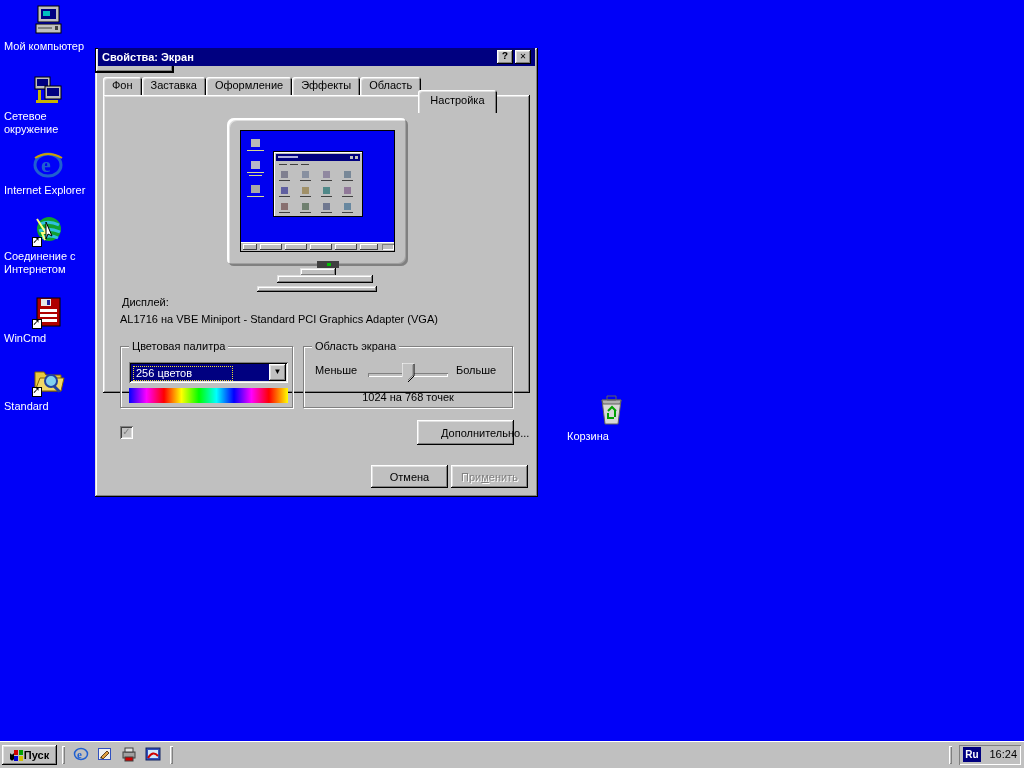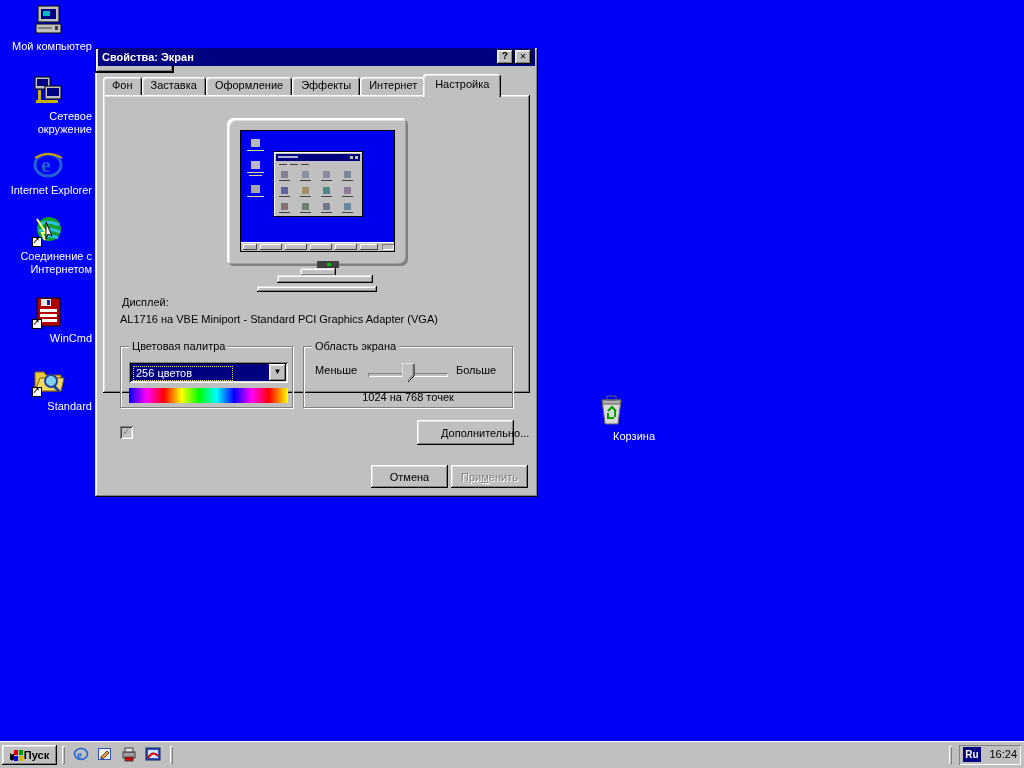--- a/index.html
+++ b/index.html
@@ -7,40 +7,40 @@
   body { font-family:"Liberation Sans", sans-serif; font-size:11px; }
   #screen { position:relative; width:1024px; height:768px; background:#0000f8; }
 
   
   .raised { background:#c0c0c0;
     box-shadow: inset -1px -1px 0 #000, inset 1px 1px 0 #dfdfdf, inset -2px -2px 0 #808080, inset 2px 2px 0 #fff; }
   .btn { background:#c0c0c0; text-align:center; color:#000;
     box-shadow: inset -1px -1px 0 #000, inset 1px 1px 0 #fff, inset -2px -2px 0 #808080, inset 2px 2px 0 #dfdfdf; }
 
   
-  .dicon { position:absolute; width:88px; text-align:right; color:#fff; }
+  .dicon { position:absolute; width:88px; text-align:left; color:#fff; }
   .dicon .art { width:33px; height:33px; margin:0 auto 3px; position:relative; }
   .dicon .lbl { line-height:13px; }
   .shortcut { position:absolute; left:0; bottom:0; width:10px; height:10px; background:#fff; border:1px solid #000; }
   .shortcut:after { content:"➚"; position:absolute; left:0px; top:-3px; font-size:9px; color:#000; }
 
   
   #dlg { position:absolute; left:95px; top:48px; width:443px; height:449px; background:#c0c0c0;
     box-shadow: inset -1px -1px 0 #000, inset 1px 1px 0 #dfdfdf, inset -2px -2px 0 #808080, inset 2px 2px 0 #fff; }
   #titlebar { position:absolute; left:3px; top:0; right:3px; height:18px; background:#000080; color:#fff;
     font-weight:bold; line-height:18px; padding-left:4px; }
   .tbtn { position:absolute; top:2px; width:16px; height:14px; font-size:10px; font-weight:bold; line-height:13px;
     font-family:"Liberation Mono", monospace; }
   #helpbtn { right:22px; } #closebtn { right:4px; }
 
   #tabs { position:absolute; left:8px; top:26px; height:23px; white-space:nowrap; z-index:3; }
   .tab { display:inline-block; vertical-align:top; margin-top:3px; height:18px; padding:2px 9px 0; background:#c0c0c0;
     border-top-left-radius:3px; border-top-right-radius:3px;
     box-shadow: inset 1px 1px 0 #fff, inset -1px 0 0 #000, inset 2px 2px 0 #dfdfdf, inset -2px 0 0 #808080; }
-  .tab.active { margin-top:0; height:23px; padding:4px 12px 0; margin-left:-3px; position:relative; z-index:4; }
+  .tab.active { margin-top:16px; height:23px; padding:4px 12px 0; margin-left:-3px; position:relative; z-index:4; }
 
   #page { position:absolute; left:8px; top:47px; width:427px; height:298px; background:#c0c0c0; z-index:1;
     box-shadow: inset -1px -1px 0 #000, inset 1px 1px 0 #fff, inset -2px -2px 0 #808080, inset 2px 2px 0 #dfdfdf; }
 
   
   #monwrap { position:absolute; left:124px; top:23px; width:181px; height:175px; }
   #bezel { position:absolute; left:0; top:0; width:181px; height:148px; border-radius:7px; background:#c0c0c0;
     box-shadow: inset -2px -2px 0 #808080, inset 2px 2px 0 #fff, inset -3px -3px 0 #a0a0a0, inset 3px 3px 0 #dfdfdf; }
   #mscreen { position:absolute; left:13px; top:12px; width:155px; height:122px; background:#0000f0; border:1px solid #000; overflow:hidden; }
   .micon { position:absolute; width:9px; height:8px; }
@@ -194,21 +194,21 @@
   </div>
 
   <div id="dlg">
     <div id="titlebar">
       <span>Свойства: Экран</span>
       <span class="tbtn btn" id="helpbtn"><span>?</span></span>
       <span class="tbtn btn" id="closebtn"><span>✕</span></span>
     </div>
 
     <div id="tabs">
-      <span class="tab"><span>Фон</span></span><span class="tab"><span>Заставка</span></span><span class="tab"><span>Оформление</span></span><span class="tab"><span>Эффекты</span></span><span class="tab"><span>Интернет</span></span><span class="tab active"><span>Настройка</span></span>
+      <span class="tab"><span>Фон</span></span><span class="tab"><span>Заставка</span></span><span class="tab"><span>Оформление</span></span><span class="tab"><span>Эффекты</span></span><span class="tab"><span>Область</span></span><span class="tab active"><span>Настройка</span></span>
     </div>
 
     <div id="page">
 
       <div id="monwrap">
         <div id="bezel">
           <div id="mscreen">
             <div class="micon" style="left:10px; top:8px; background:#b8b8b8;"></div>
             <div class="mlabel" style="left:6px; top:19px; width:17px;"></div>
             <div class="micon" style="left:10px; top:30px; background:#b8b8c8;"></div>

